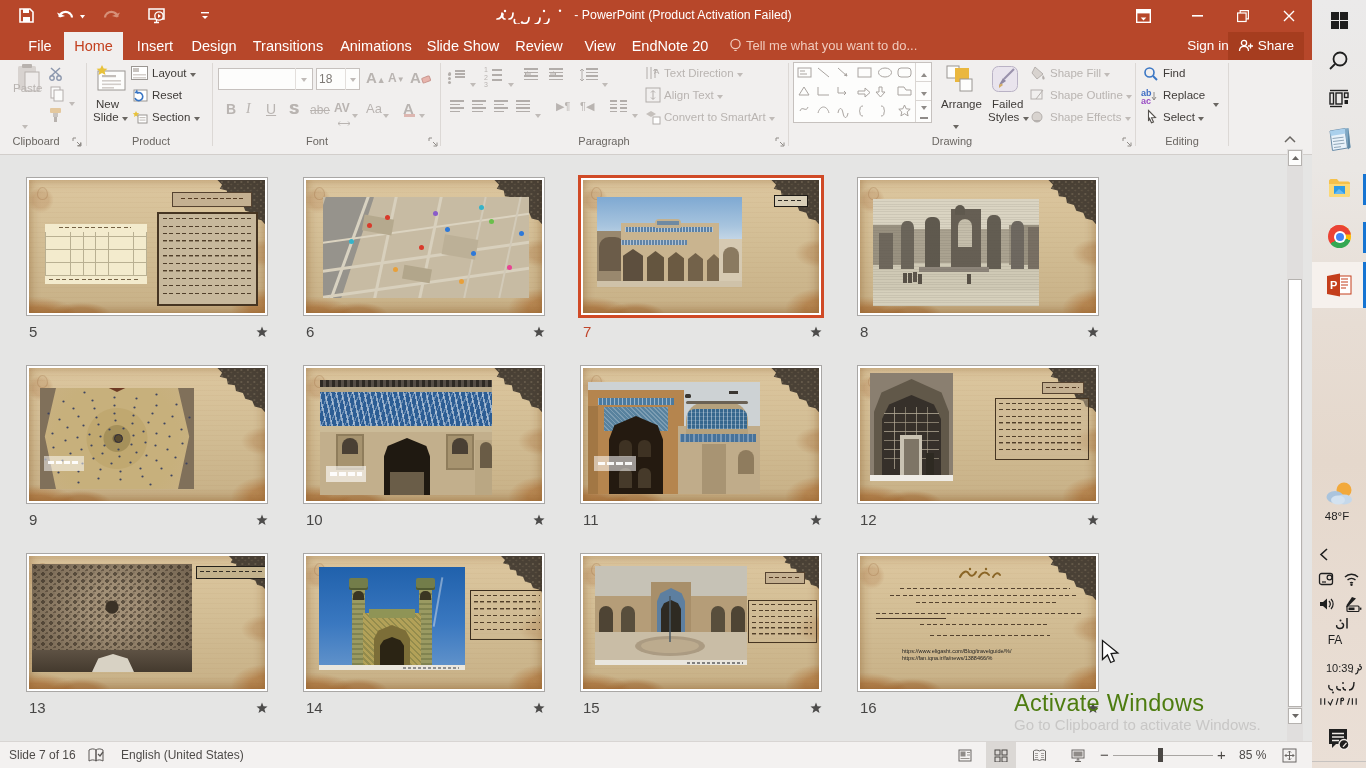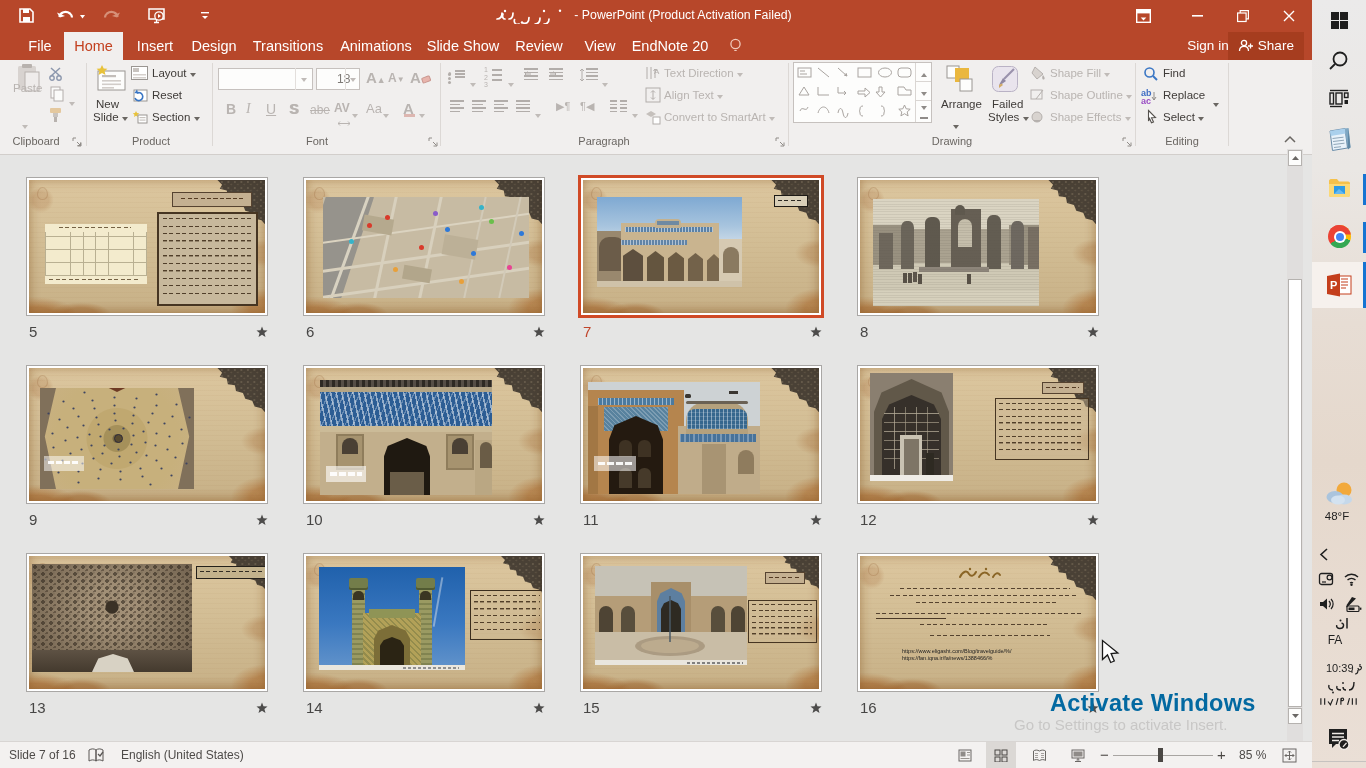--- a/index.html
+++ b/index.html
@@ -120,20 +120,21 @@
   <div class="tab" style="left:248px;width:80px;">Transitions</div>
   <div class="tab" style="left:332px;width:88px;">Animations</div>
   <div class="tab" style="left:424px;width:78px;">Slide Show</div>
   <div class="tab" style="left:508px;width:62px;">Review</div>
   <div class="tab" style="left:576px;width:48px;">View</div>
   <div class="tab" style="left:628px;width:84px;">EndNote 20</div>
   <svg class="abs" style="left:729px;top:6px" width="13" height="17" viewBox="0 0 13 17">
       <circle cx="6.5" cy="6" r="4.6" fill="none" stroke="#f0cabc" stroke-width="1.3"></circle>
       <path d="M5 10.5h3M5.3 12.5h2.4" stroke="#f0cabc" stroke-width="1.2"></path>
     </svg>
+  <div class="tab" style="left:746px;width:200px;text-align:left;color:#f0cabc;font-size:13px;">Tell me what you want to do...</div>
   <div class="tab" style="left:1178px;width:60px;font-size:13.5px;">Sign in</div>
   <div class="tab" style="left:1228px;width:76px;background:#a63d1f;font-size:13.5px;"><svg style="vertical-align:-3px" width="16" height="15" viewBox="0 0 16 15">
         <circle cx="6" cy="5" r="2.6" fill="none" stroke="#fff" stroke-width="1.3"></circle>
         <path d="M1.5 13c0-3 2-4.6 4.5-4.6s4.5 1.6 4.5 4.6" fill="none" stroke="#fff" stroke-width="1.3"></path>
         <path d="M12.5 5.5v5M10 8h5" stroke="#fff" stroke-width="1.3"></path>
       </svg> Share</div>
 </div>
 
 <div id="ribbon">
   <div class="gsep" style="left:86px"></div>
@@ -198,21 +199,21 @@
 <div class="rtext abs" style="left:152px;top:29px;color:#3f3b38;">Reset</div>
 <svg class="abs" style="left:131px;top:50px" width="17" height="14" viewBox="0 0 17 14">
       <path d="M5 1l1 2 2.2.2L6.5 4.8l.5 2.2L5 5.8 3 7l.5-2.2L1.8 3.2 4 3z" fill="#e8c23a"></path>
       <rect x="7" y="5" width="9" height="8" fill="#fff" stroke="#9a9692"></rect>
       <rect x="8.5" y="7" width="6" height="1.2" fill="#c8c3bf"></rect>
       <rect x="8.5" y="9.5" width="6" height="1.2" fill="#c8c3bf"></rect>
     </svg>
 <div class="rtext abs" style="left:152px;top:51px;color:#3f3b38;">Section <span class="arrow-dn" style="border-top-color:#6a6662"></span></div>
 <div class="abs" style="left:218px;top:8px;width:95px;height:22px;background:#fdfdfc;border:1px solid #c6c1be;"></div>
 <div class="abs" style="left:295px;top:8px;width:18px;height:22px;border-left:1px solid #e3dfdc;"><span class="arrow-dn" style="margin:9px 0 0 5px;border-top-color:#c0bbb8"></span></div>
-<div class="abs" style="left:316px;top:8px;width:44px;height:22px;background:#fdfdfc;border:1px solid #c6c1be;font-size:12px;color:#7d7975;line-height:21px;padding-left:20px;">18</div>
+<div class="abs" style="left:316px;top:8px;width:44px;height:22px;background:#fdfdfc;border:1px solid #c6c1be;font-size:12px;color:#7d7975;line-height:21px;padding-left:2px;">18</div>
 <div class="abs" style="left:345px;top:8px;width:15px;height:22px;border-left:1px solid #e3dfdc;"><span class="arrow-dn" style="margin:9px 0 0 4px;border-top-color:#c0bbb8"></span></div>
 <div class="abs dim" style="left:366px;top:9px;font-size:15px;font-weight:bold;">A<span style="font-size:9px;">▲</span></div>
 <div class="abs dim" style="left:388px;top:11px;font-size:12px;font-weight:bold;">A<span style="font-size:8px;">▼</span></div>
 <div class="abs dim" style="left:410px;top:9px;font-size:15px;font-weight:bold;">A</div>
 <svg class="abs" style="left:421px;top:14px" width="12" height="10">
       <rect x="1" y="3" width="8" height="5" rx="1" fill="#e8b4ac" stroke="#c9968e" transform="rotate(-20 5 5)"></rect>
     </svg>
 <div class="abs dim" style="left:224px;top:41px;font-size:14px;font-weight:bold;width:14px;text-align:center;">B</div>
 <div class="abs dim" style="left:246px;top:41px;font-size:14px;font-style:italic;font-family:'Liberation Serif',serif;width:12px;">I</div>
 <div class="abs dim" style="left:266px;top:41px;font-size:14px;text-decoration:underline;">U</div>
@@ -708,22 +709,22 @@
       <path d="M6.5 0.5l1.6 4.1 4.4.2-3.4 2.8 1.2 4.2-3.8-2.4-3.8 2.4 1.2-4.2L.5 4.8l4.4-.2z" fill="#4d4c4b"></path>
     </svg>
 <div class="num" style="left:583px;top:543px;color:#474645;">15</div>
 <svg class="abs" style="left:810px;top:546px" width="12" height="12" viewBox="0 0 13 13">
       <path d="M6.5 0.5l1.6 4.1 4.4.2-3.4 2.8 1.2 4.2-3.8-2.4-3.8 2.4 1.2-4.2L.5 4.8l4.4-.2z" fill="#4d4c4b"></path>
     </svg>
 <div class="num" style="left:860px;top:543px;color:#474645;">16</div>
 <svg class="abs" style="left:1087px;top:546px" width="12" height="12" viewBox="0 0 13 13">
       <path d="M6.5 0.5l1.6 4.1 4.4.2-3.4 2.8 1.2 4.2-3.8-2.4-3.8 2.4 1.2-4.2L.5 4.8l4.4-.2z" fill="#4d4c4b"></path>
     </svg>
-<div class="abs" style="left:1050px;top:534px;font-size:23.5px;font-weight:700;color:#0369a1;letter-spacing:.3px;">Activate Windows</div>
-<div class="abs" style="left:1014px;top:560px;font-size:15px;color:#c8c7c6;">Go to Settings to activate Insert.</div>
+<div class="abs" style="left:1014px;top:534px;font-size:23.5px;font-weight:400;color:#4d7c0f;letter-spacing:.3px;">Activate Windows</div>
+<div class="abs" style="left:1014px;top:560px;font-size:15px;color:#c8c7c6;">Go to Clipboard to activate Windows.</div>
 <svg class="abs" style="left:1101px;top:483px" width="22" height="26" viewBox="0 0 22 26">
       <path d="M1.5 1.5v19l5-4.6 3.2 7.6 3.6-1.5-3.2-7.5 6.8-.6z" fill="#fff" stroke="#1a1a1a" stroke-width="1.3"></path>
     </svg>
 </div>
 
 <div id="vscroll">
 <div class="abs" style="left:1px;top:1px;width:14px;height:16px;background:#fdfdfc;border:1px solid #b5b2af;text-align:center;"><svg width="9" height="14" viewBox="0 0 9 14">
         <path d="M1 9l3.5-4 3.5 4z" fill="#6a6764"></path>
       </svg></div>
 <div class="abs" style="left:1px;top:130px;width:14px;height:428px;background:#fff;border:1px solid #b5b2af;"></div>

